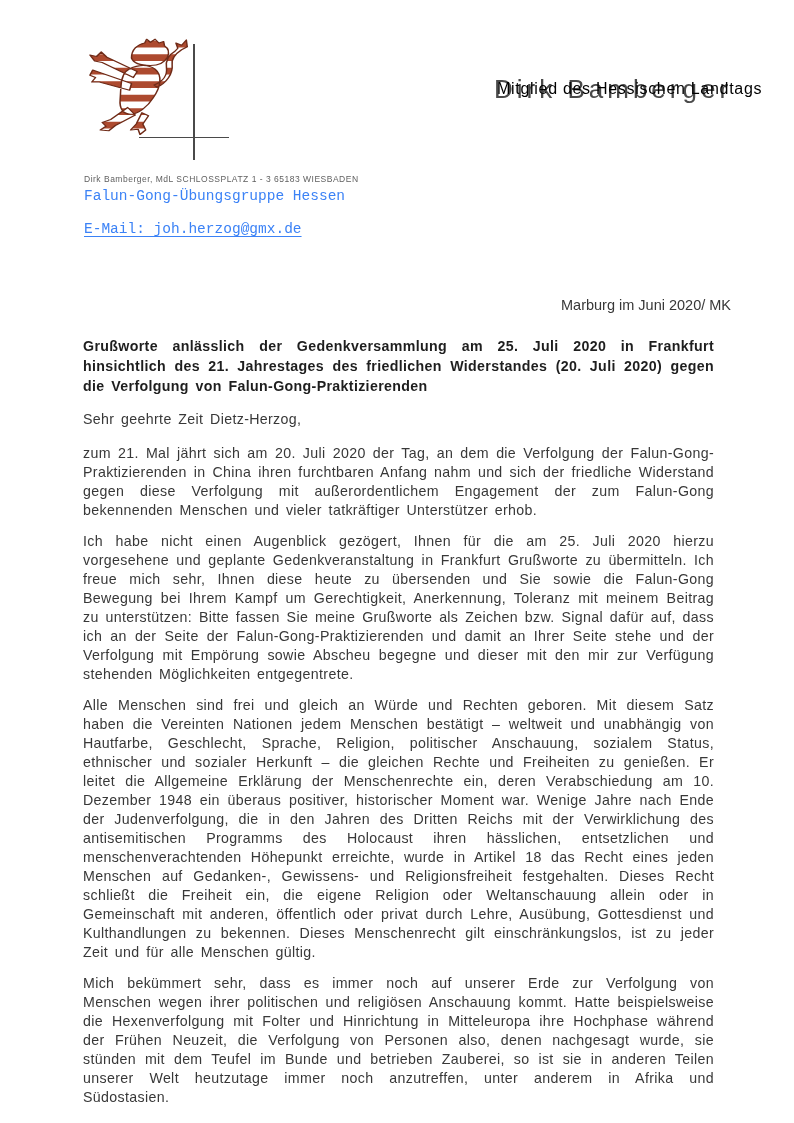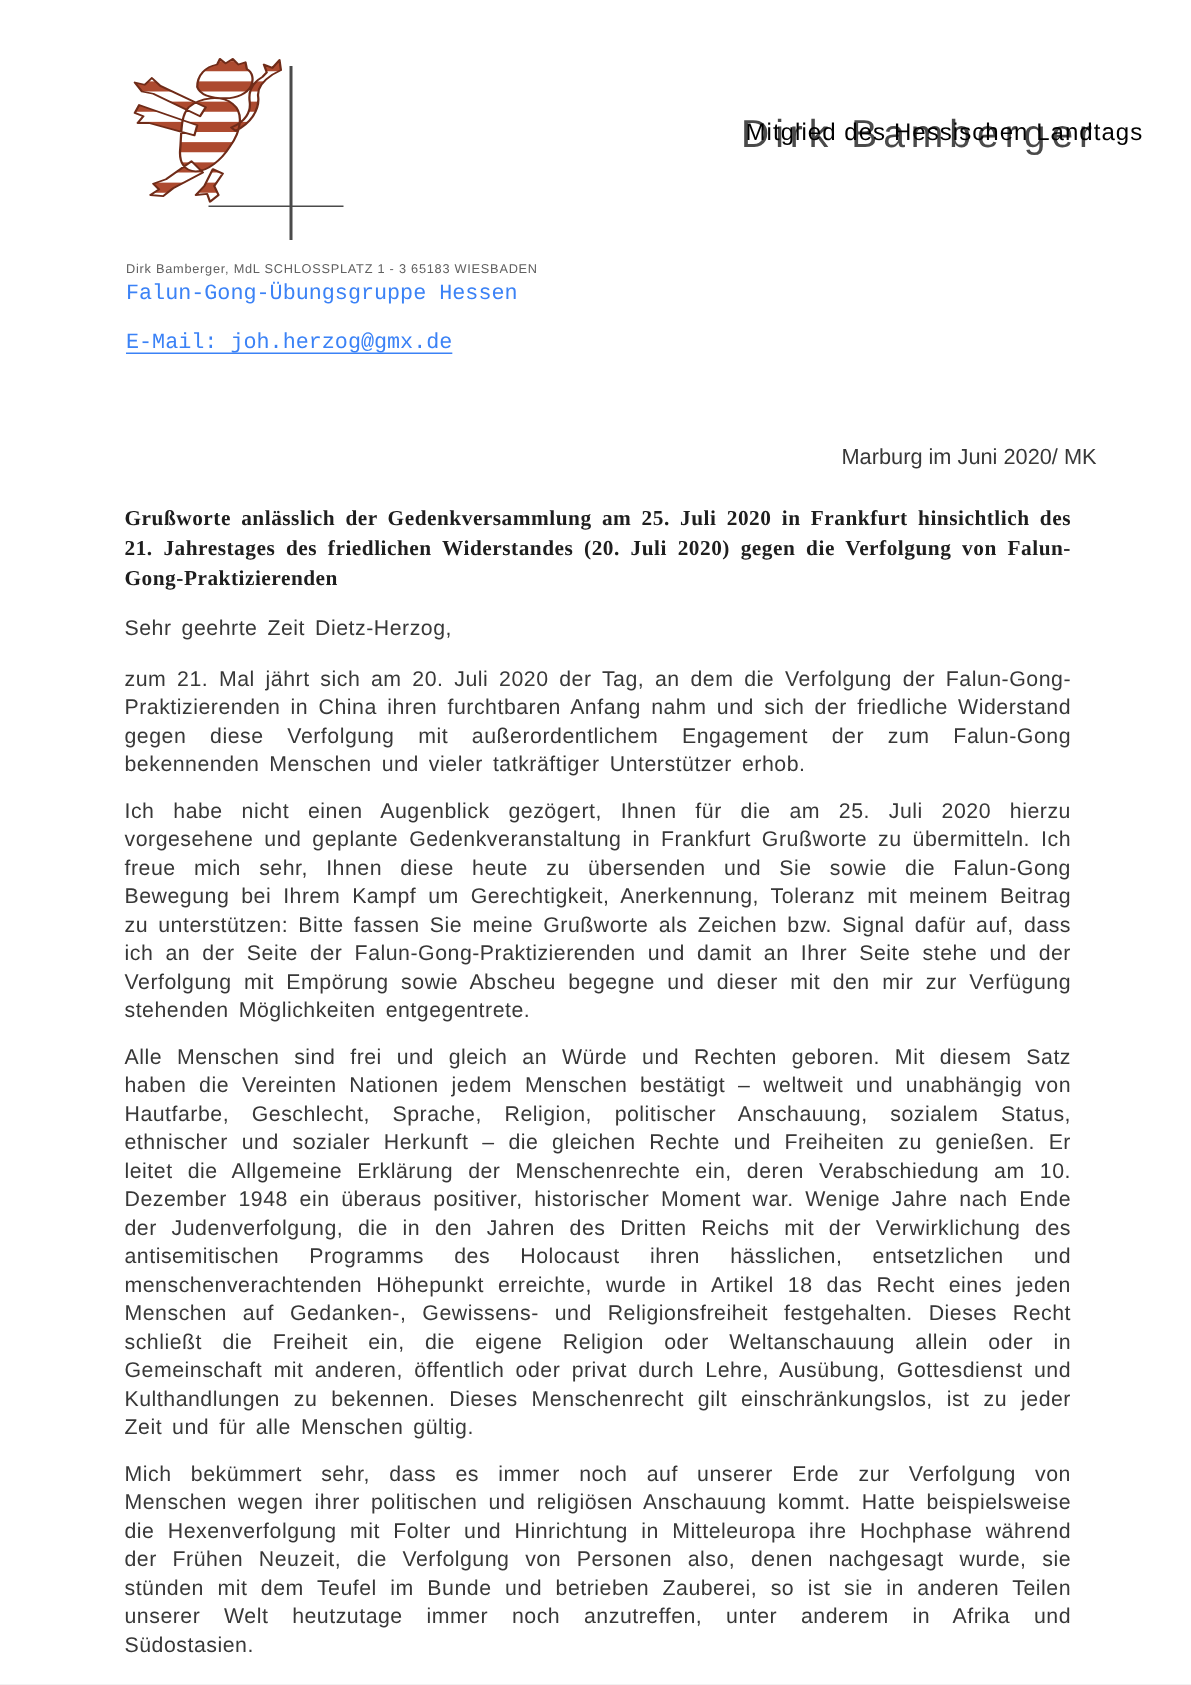--- a/index.html
+++ b/index.html
@@ -58,21 +58,21 @@
   .body{
     position:absolute;left:83px;top:336px;width:631px;
     font-size:14.2px;line-height:19px;
     letter-spacing:0.35px;word-spacing:2.4px;
     text-align:justify;
     color:#383838;
   }
   .body p{margin:0 0 12px 0;}
   .subject{
     font-weight:bold;color:#1e1e1e;
-    line-height:20px;margin:0 0 14px 0 !important;font-family:Liberation Serif, serif;
+    line-height:20px;margin:0 0 14px 0 !important;
   }
   .salutation{text-align:left;margin:0 0 15px 0 !important;}
 </style>
 </head>
 <body>
 
 <div class="page">
 
   <svg class="lion-svg" viewBox="0 0 110 132" preserveAspectRatio="none" xmlns="http://www.w3.org/2000/svg">
     <defs>

